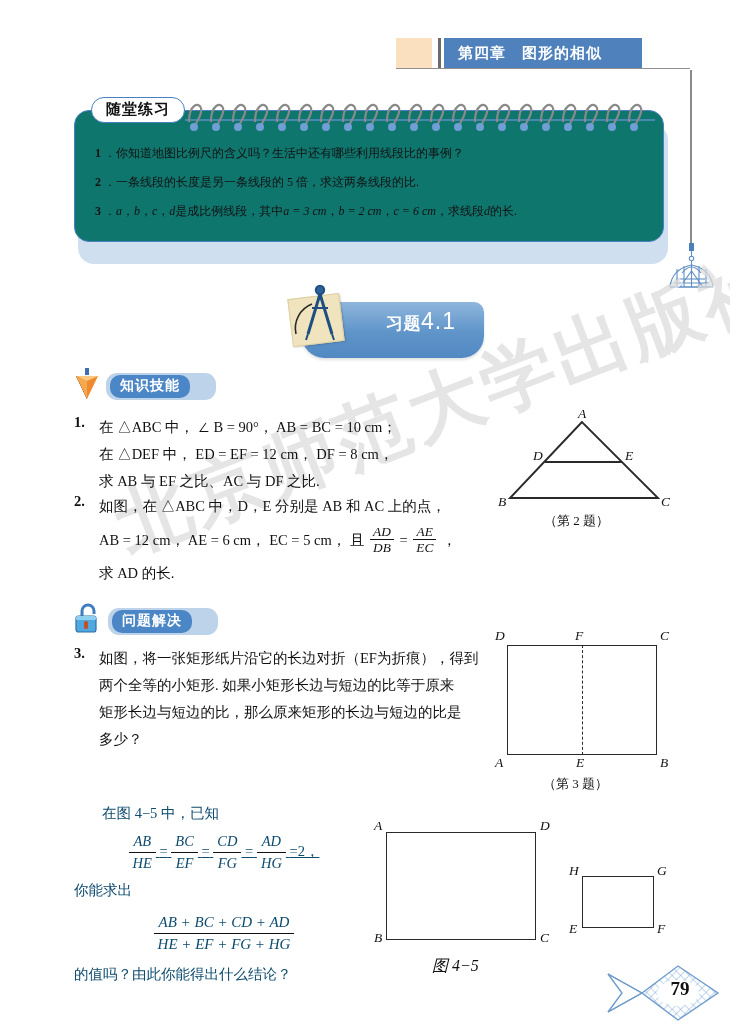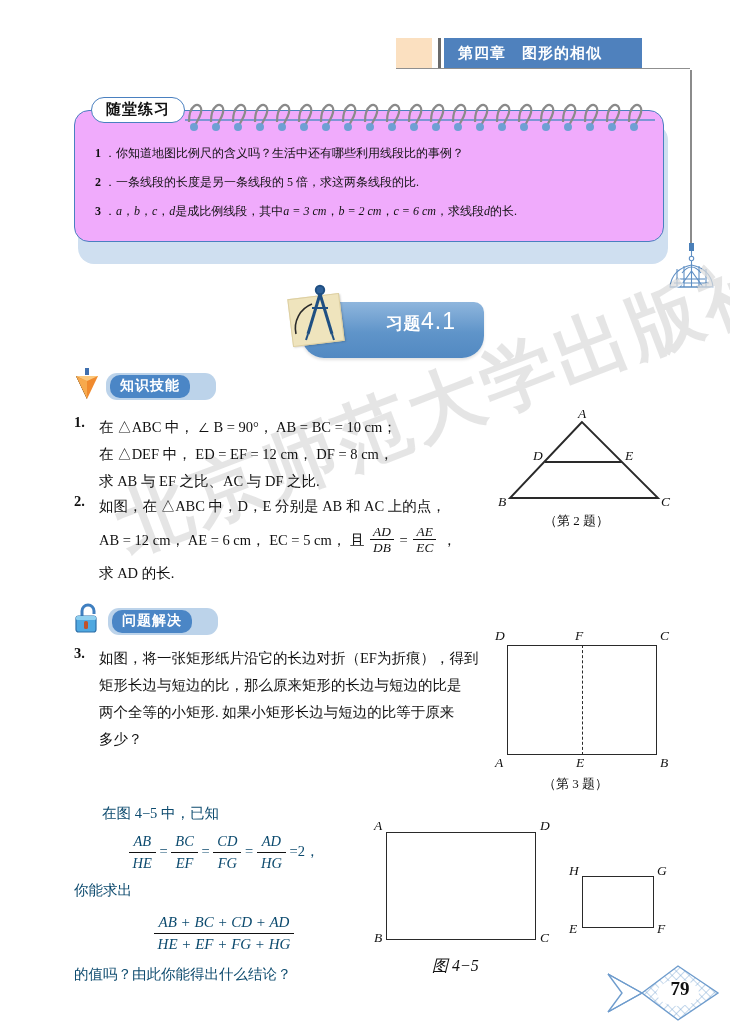--- a/index.html
+++ b/index.html
@@ -118,21 +118,21 @@
     height: 140px;
     border-radius: 16px;
     background: #cfdff0;
   }
   .practice-box {
     position: relative;
     width: 590px;
     height: 132px;
     border: 1.6px solid #4a80c0;
     border-radius: 15px;
-    background: #f0abfc;
+    background: #0f766e;
     box-sizing: border-box;
   }
   .spiral {
     position: absolute;
     left: 110px;
     top: -13px;
     width: 470px;
     height: 36px;
     overflow: visible;
   }
@@ -321,21 +321,21 @@
     position: absolute;
     left: 74px;
     top: 800px;
     width: 300px;
     font-family: "Liberation Serif", serif;
     font-size: 14.5px;
     color: #0c4a6e;
     z-index: 6;
   }
   .eq-row { line-height: 26px; white-space: nowrap; }
-  .eq-center { text-align: center; padding: 6px 0 4px 0; }
+  .eq-center { text-align: center; padding: 6px 0 4px 0; text-decoration: underline; }
   .eq-center2 { text-align: center; padding: 10px 0 6px 0; }
 
   
   .page-ornament {
     position: absolute;
     left: 600px;
     top: 962px;
     width: 124px;
     height: 62px;
     z-index: 4;
@@ -550,22 +550,22 @@
   </span>
   <span class="pill">
     <span class="pill-inner">问题解决</span>
   </span>
 </div>
 
 <div class="prob" style="left:74px; top:645px; width:410px;">
   <span class="pnum">3.</span>
   <div class="plines">
     <div class="pline">如图，将一张矩形纸片沿它的长边对折（EF为折痕），得到</div>
+    <div class="pline">两个全等的小矩形. 如果小矩形长边与短边的比等于原来</div>
     <div class="pline">矩形长边与短边的比，那么原来矩形的长边与短边的比是</div>
-    <div class="pline">两个全等的小矩形. 如果小矩形长边与短边的比等于原来</div>
     <div class="pline">多少？</div>
   </div>
 </div>
 
 <div class="figure" style="left:495px; top:635px; width:185px; height:150px;">
   <div class="rect-shape" style="left:12px; top:10px; width:150px; height:110px;"></div>
   <div class="dash-line" style="left:87px; top:10px; height:110px;"></div>
   <span class="fig-label" style="left:0px; top:-7px;">D</span>
   <span class="fig-label" style="left:80px; top:-7px;">F</span>
   <span class="fig-label" style="left:165px; top:-7px;">C</span>

